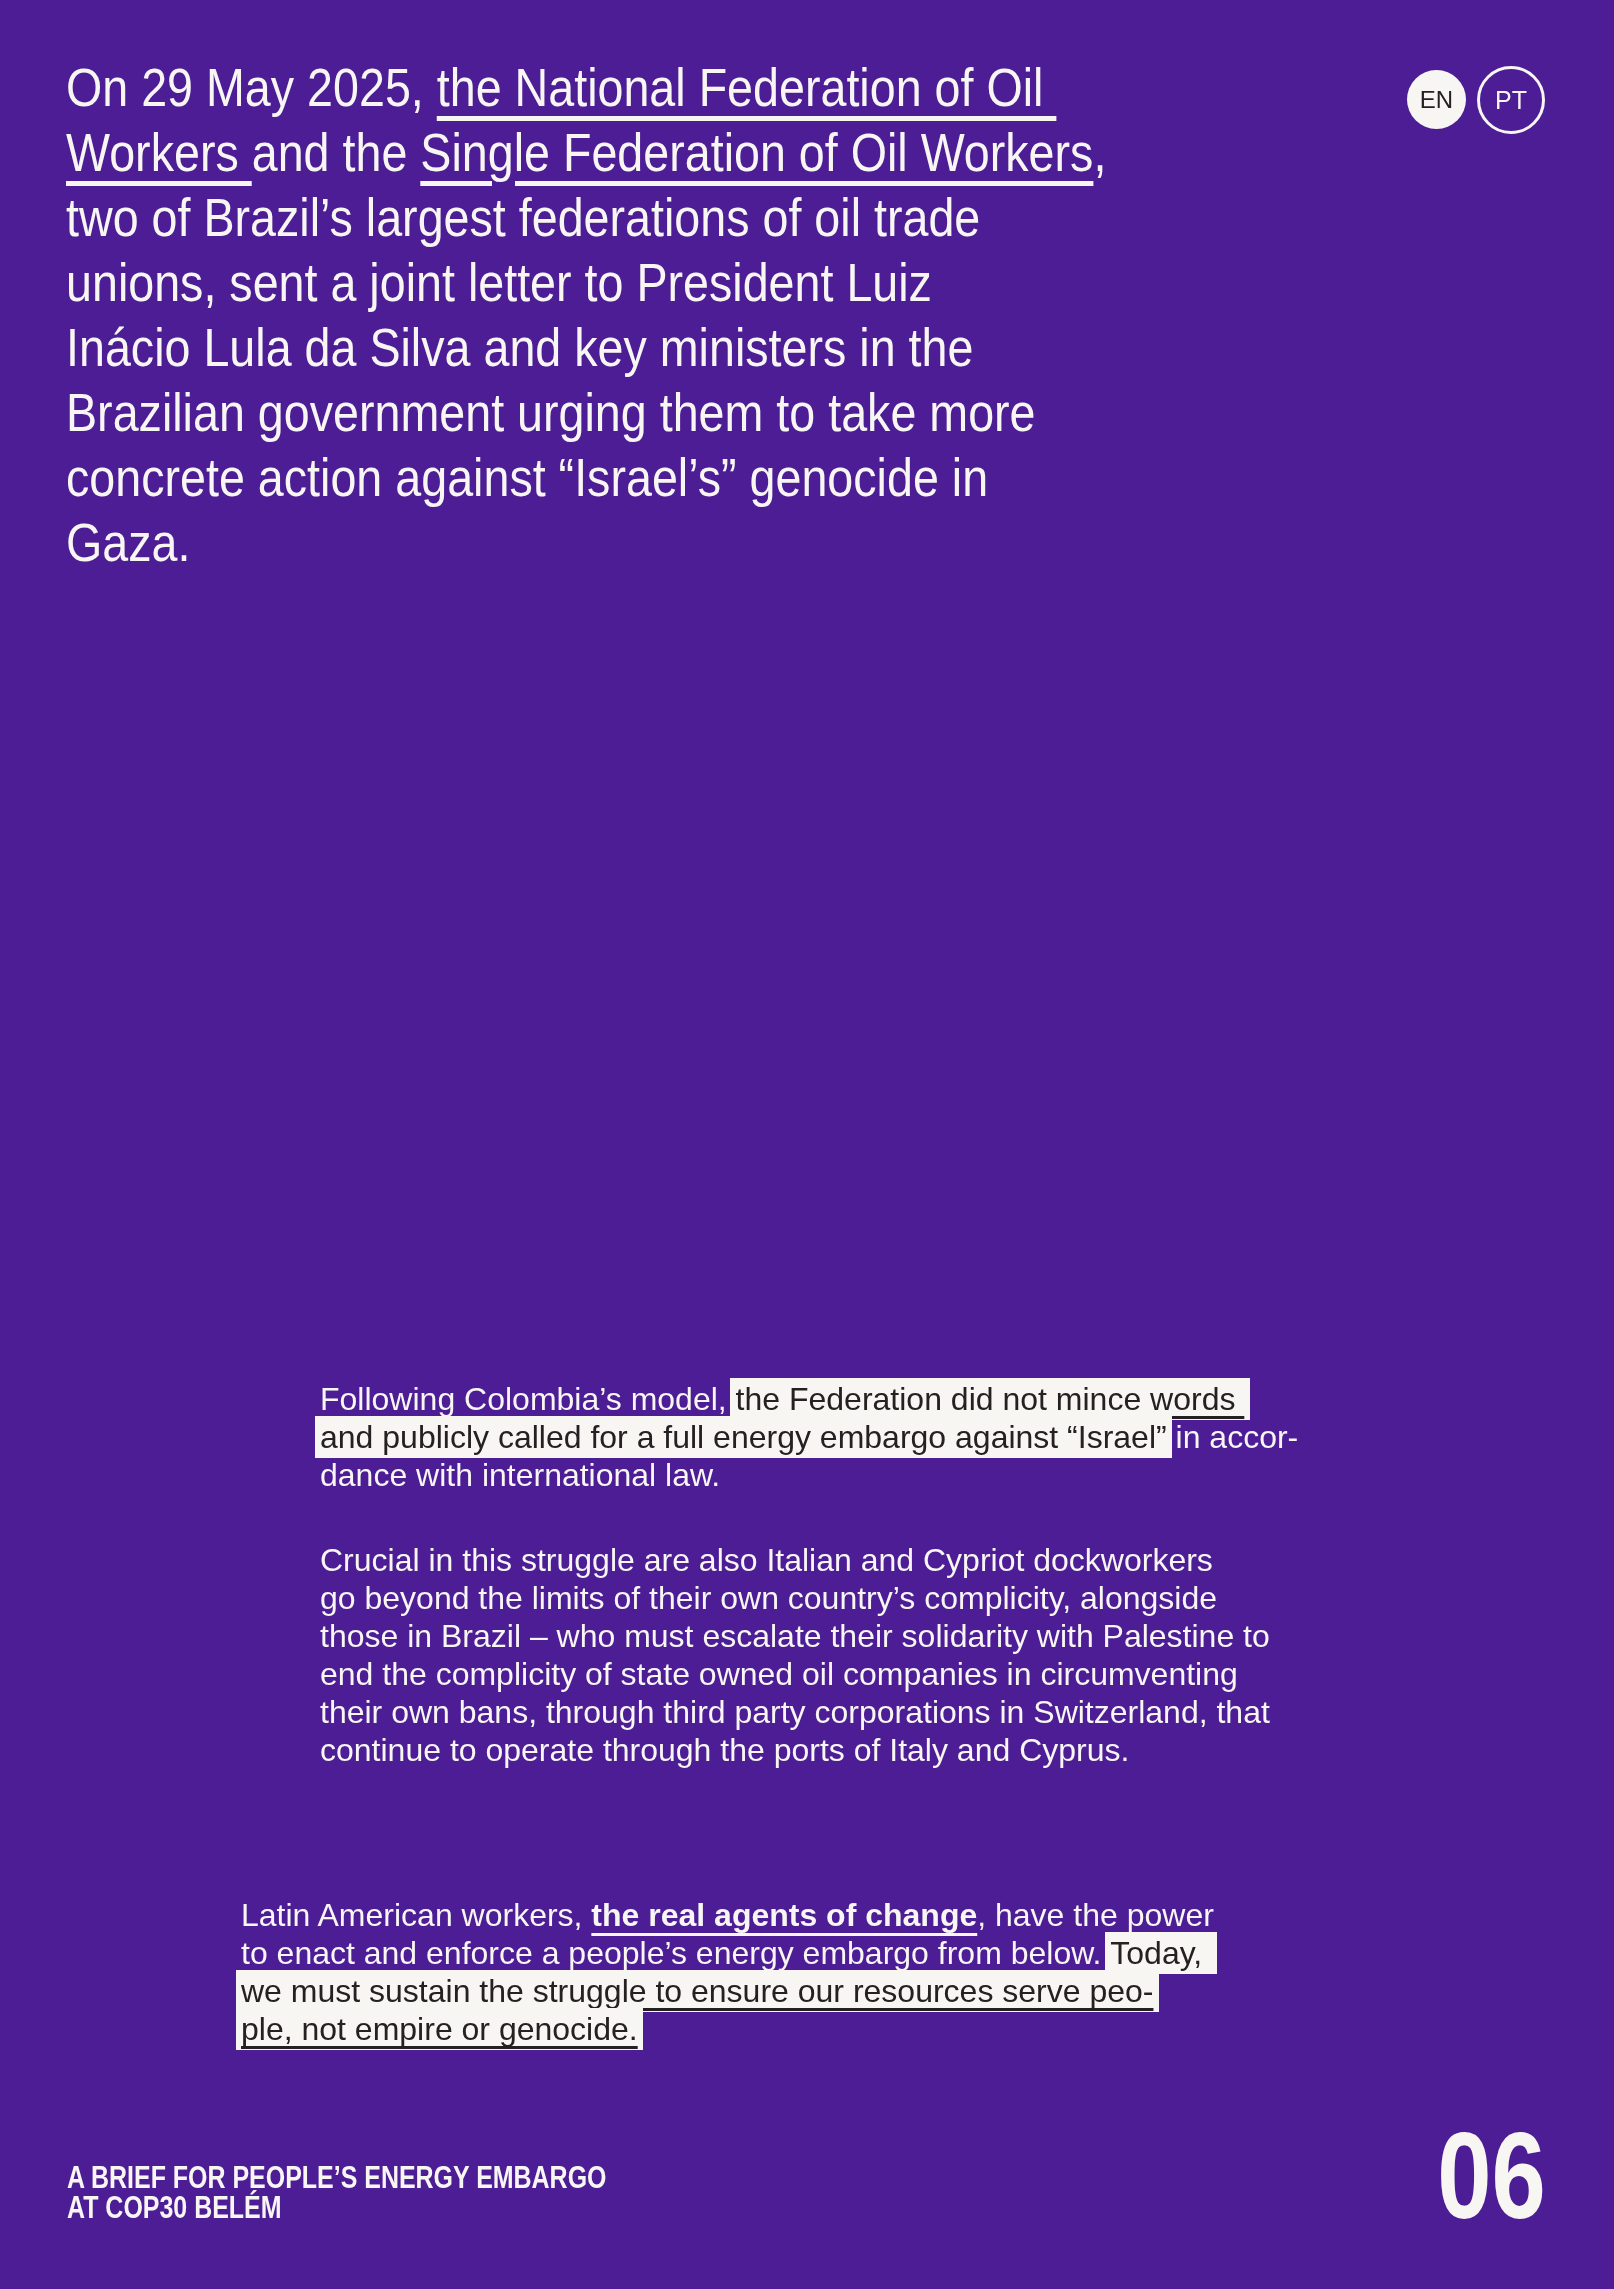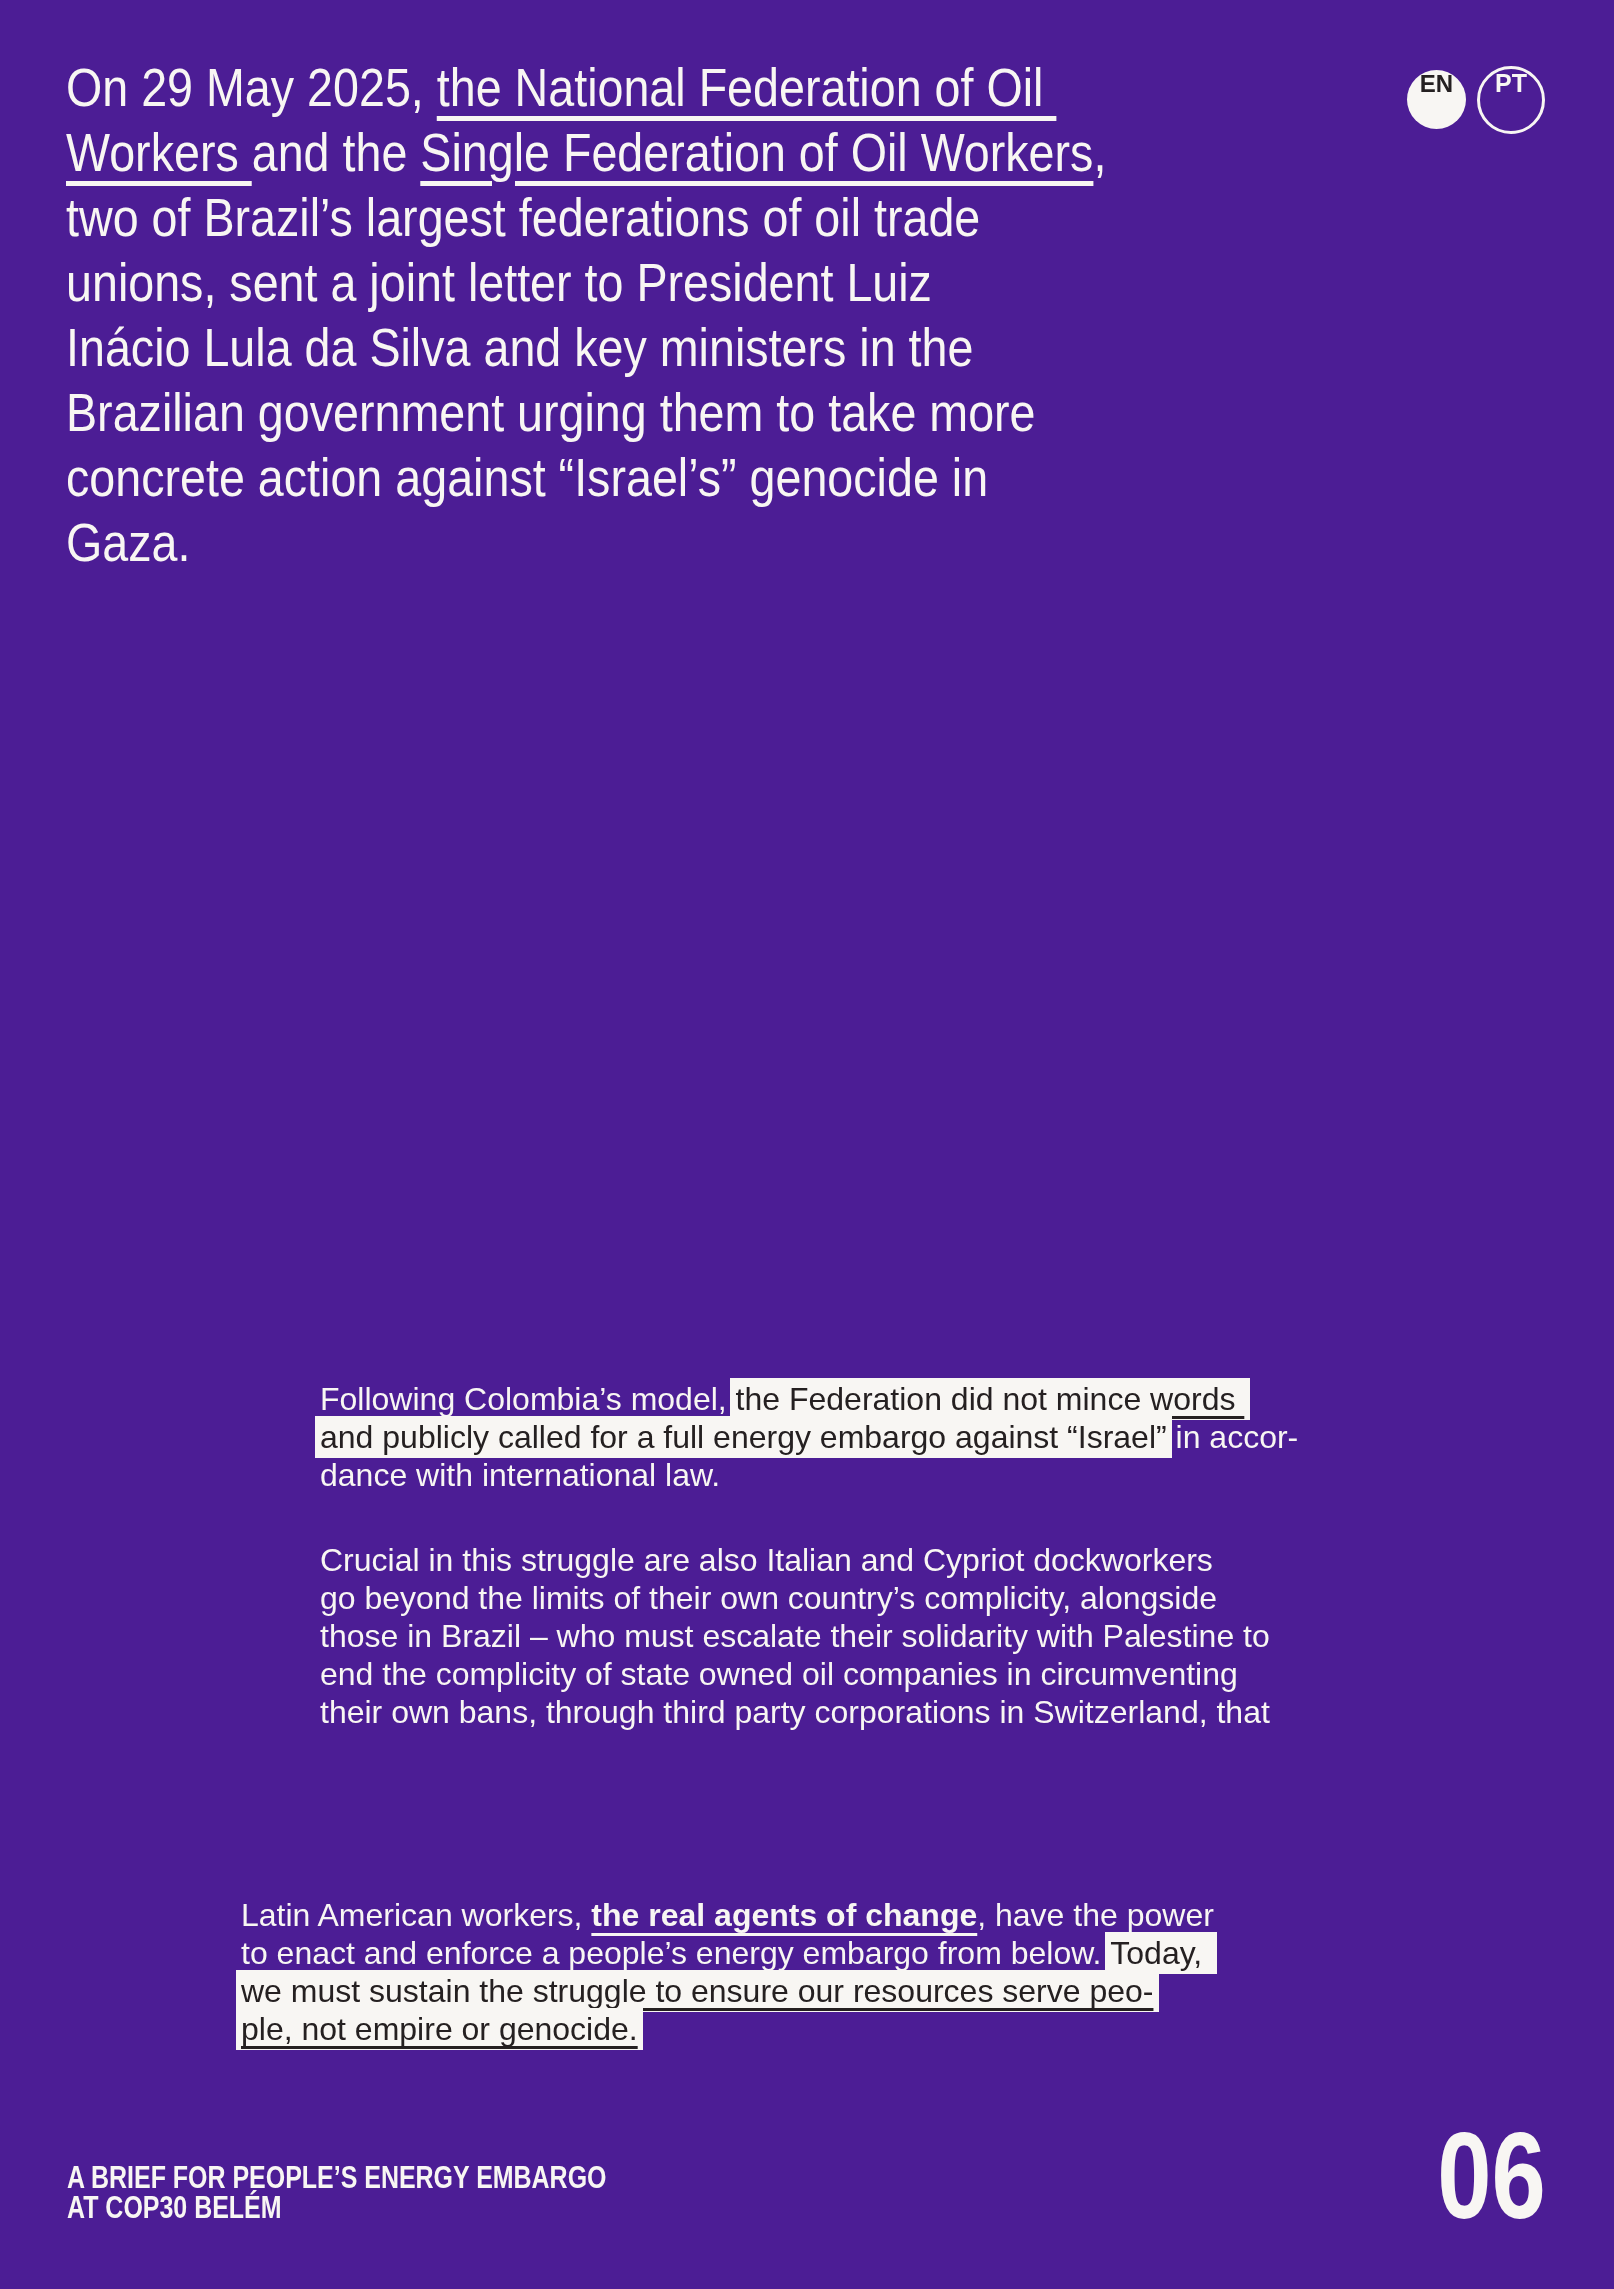--- a/index.html
+++ b/index.html
@@ -41,22 +41,22 @@
   }
   .body-par .seg-hu {
     text-decoration:underline;
     text-decoration-thickness:2.8px;
     text-underline-offset:5.5px;
   }
 
   
   .lang-btn {
     position:absolute; border-radius:50%;
-    display:flex; align-items:flex-start; justify-content:center;
-    font-weight:bold; box-sizing:border-box;
+    display:flex; align-items:center; justify-content:center;
+    font-weight:normal; box-sizing:border-box;
   }
   #btn-en {
     left:1407px; top:70px; width:59px; height:59px;
     background:#f8f6f3; color:#252021; font-size:24px;
   }
   #btn-pt {
     left:1477px; top:66px; width:68px; height:68px;
     border:3.7px solid #f8f6f3; color:#f8f6f3; font-size:25px;
   }
 
@@ -101,20 +101,21 @@
       <div class="line"><span class="seg-h">and publicly called for a full energy embargo against “Israel”</span><span class="seg-p"> in accor-</span></div>
       <div class="line"><span class="seg-p">dance with international law.</span></div>
     </div>
 
   <div class="body-par" id="para-dockworkers">
       <div class="line"><span class="seg-p">Crucial in this struggle are also Italian and Cypriot dockworkers</span></div>
       <div class="line"><span class="seg-p">go beyond the limits of their own country’s complicity, alongside</span></div>
       <div class="line"><span class="seg-p">those in Brazil – who must escalate their solidarity with Palestine to</span></div>
       <div class="line"><span class="seg-p">end the complicity of state owned oil companies in circumventing</span></div>
       <div class="line"><span class="seg-p">their own bans, through third party corporations in Switzerland, that</span></div>
+      <div class="line"><span class="seg-p">continue to operate through the ports of Italy and Cyprus.</span></div>
     </div>
 
   <div class="body-par" id="para-latin">
       <div class="line"><span class="seg-p">Latin American workers, </span><span class="seg-u">the real agents of change</span><span class="seg-p">, have the power</span></div>
       <div class="line"><span class="seg-p">to enact and enforce a people’s energy embargo from below. </span><span class="seg-h">Today,&nbsp;</span></div>
       <div class="line"><span class="seg-hu">we must sustain the struggle to ensure our resources serve peo-</span></div>
       <div class="line"><span class="seg-hu">ple, not empire or genocide.</span></div>
     </div>
 
   <div class="footer">

